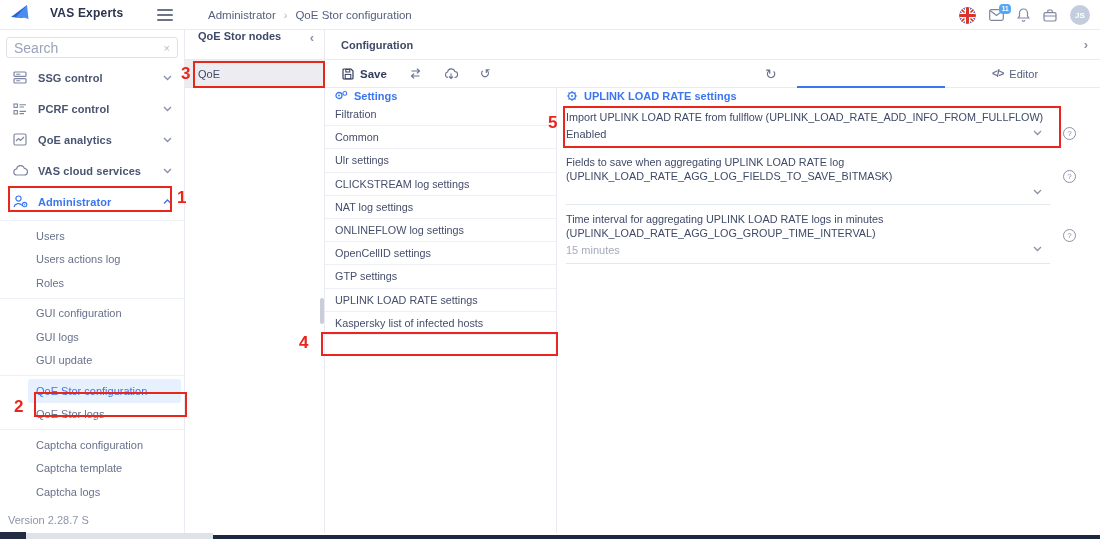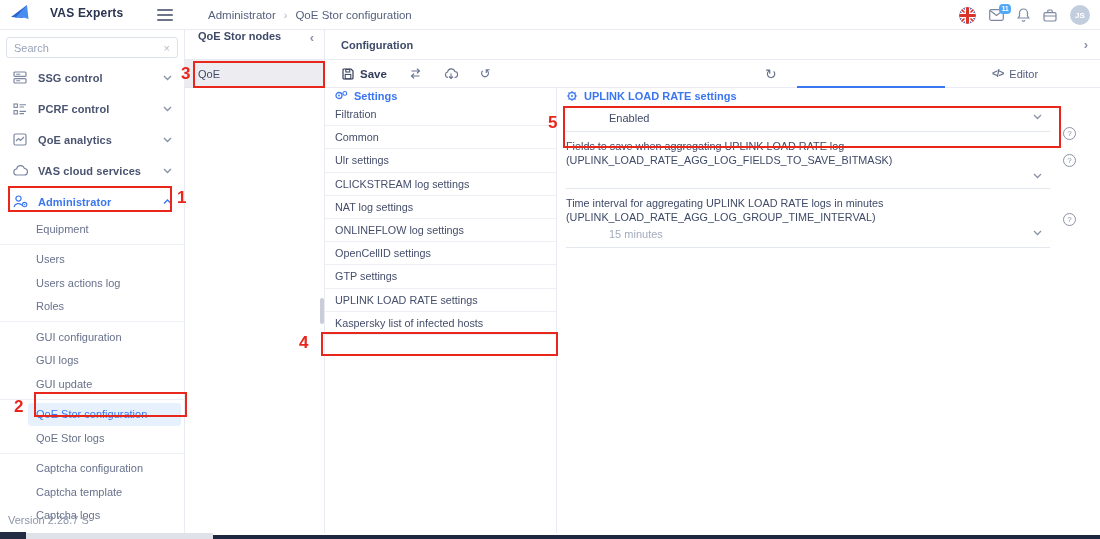--- a/index.html
+++ b/index.html
@@ -29,21 +29,21 @@
            font-size:6.5px; font-weight:bold; border-radius:4px; padding:1px 2.5px; line-height:1.2; }
   .avatar { width:20px; height:20px; border-radius:50%; background:#c2cddd; color:#fff;
             font-size:8px; font-weight:bold; display:flex; align-items:center; justify-content:center; }
   svg.icn { display:block; }
 
   
   .sidebar { position:absolute; left:0; top:30px; width:185px; height:503px;
              border-right:1px solid #e9ebf2; background:#fff; }
   .search { margin:7px 6px 0 6px; height:21px; border:1px solid #dde2ea; border-radius:3px;
             display:flex; align-items:center; padding:0 7px; }
-  .search input { border:0; outline:0; flex:1; font:inherit; font-size:11px; color:#454e6b; min-width:0; background:transparent; }
+  .search input { border:0; outline:0; flex:1; font:inherit; font-size:14px; color:#454e6b; min-width:0; background:transparent; }
   .search input::placeholder { color:#9aa3b8; }
   .search .clear { color:#b4bac8; font-size:11px; cursor:pointer; }
   .nav { margin-top:4px; }
   .nav-item { height:31px; display:flex; align-items:center; padding:0 12px; cursor:pointer; }
   .nav-item .nic { width:16px; margin-right:10px; display:flex; justify-content:center; }
   .nav-item .lbl { flex:1; font-weight:bold; font-size:11px; color:#4a5470; letter-spacing:.1px; }
   .nav-item.active .lbl { color:#3b76f0; }
   .nav-sub { }
   .sub-item { height:23.5px; display:flex; align-items:center; padding-left:36px;
               font-size:11px; color:#68718c; cursor:pointer; }
@@ -89,21 +89,21 @@
   .set-item { height:23.2px; display:flex; align-items:center; padding-left:10px;
               border-bottom:1px solid #edeff5; color:#454e6b; font-size:10.8px; cursor:pointer; }
   .scroll-thumb { position:absolute; left:-5px; top:210px; width:4px; height:26px;
                   background:#c8cdd8; border-radius:2px; }
 
   
   .formp { position:absolute; left:232px; top:58px; right:0; bottom:0; padding-left:9px; }
   .formp .sec-hd { padding-left:0; }
   .fld { position:relative; width:484px; border-bottom:1px solid #e3e7ee; padding:5px 0 3px; }
   .fld-label { font-size:10.8px; color:#3f4a68; line-height:14px; padding-top:2px; }
-  .fld-valrow { position:relative; height:20px; display:flex; align-items:center; font-size:11px; color:#3f4a68;padding-left:43px; }
+  .fld-valrow { position:relative; height:20px; display:flex; align-items:center; font-size:11px; color:#3f4a68; }
   .fld-valrow.muted { color:#a2aabc; }
   .fld-valrow .chev { position:absolute; right:8px; top:6px; }
   .fld2 .fld-valrow { height:18px; }
   .help { position:absolute; right:-26px; width:13px; height:13px; border:1px solid #8a92a6; border-radius:50%;
           color:#8a92a6; font-size:8px; display:flex; align-items:center; justify-content:center; cursor:pointer; }
 
   
   .anno { position:absolute; border:2px solid #e8261c; z-index:9; pointer-events:none; }
   .anno-num { position:absolute; color:#e8261c; font-weight:bold; font-size:17px; z-index:9; pointer-events:none; }
 
@@ -252,21 +252,20 @@
       </span>
       <span class="lbl">Administrator</span>
       <span>
           <svg class="icn" width="9" height="6" viewBox="0 0 9 6">
             <path d="M1 4.5 L4.5 1 L8 4.5" fill="none" stroke="#3b76f0" stroke-width="1.4"></path>
           </svg>
         </span>
     </div>
 
     <div class="nav-sub">
-      <div class="sub-item">Equipment</div>
       <div class="sub-div"></div>
       <div class="sub-item">Users</div>
       <div class="sub-item">Users actions log</div>
       <div class="sub-item">Roles</div>
       <div class="sub-div"></div>
       <div class="sub-item">GUI configuration</div>
       <div class="sub-item">GUI logs</div>
       <div class="sub-item">GUI update</div>
       <div class="sub-div"></div>
       <div class="sub-item active">QoE Stor configuration</div>
@@ -359,20 +358,21 @@
         <svg class="icn" width="12" height="12" viewBox="0 0 12 12">
             <circle cx="6" cy="6" r="3.4" fill="none" stroke="#3b76f0" stroke-width="1.3"></circle>
             <circle cx="6" cy="6" r="1" fill="#3b76f0"></circle>
             <path d="M6 1 V2.4 M6 9.6 V11 M1 6 H2.4 M9.6 6 H11 M2.5 2.5 L3.5 3.5 M8.5 8.5 L9.5 9.5 M9.5 2.5 L8.5 3.5 M3.5 8.5 L2.5 9.5" stroke="#3b76f0" stroke-width="1.1"></path>
           </svg>
       </span>
       <span>UPLINK LOAD RATE settings</span>
     </div>
 
     <div class="fld fld1">
+      <div class="fld-label">Import UPLINK LOAD RATE from fullflow (UPLINK_LOAD_RATE_ADD_INFO_FROM_FULLFLOW)</div>
       <div class="fld-valrow">
         <span>Enabled</span>
         <span class="chev">
           <svg class="icn" width="9" height="6" viewBox="0 0 9 6">
               <path d="M1 1 L4.5 4.5 L8 1" fill="none" stroke="#8a92a6" stroke-width="1.3"></path>
             </svg>
         </span>
       </div>
       <span class="help" style="top:24px">?</span>
     </div>

